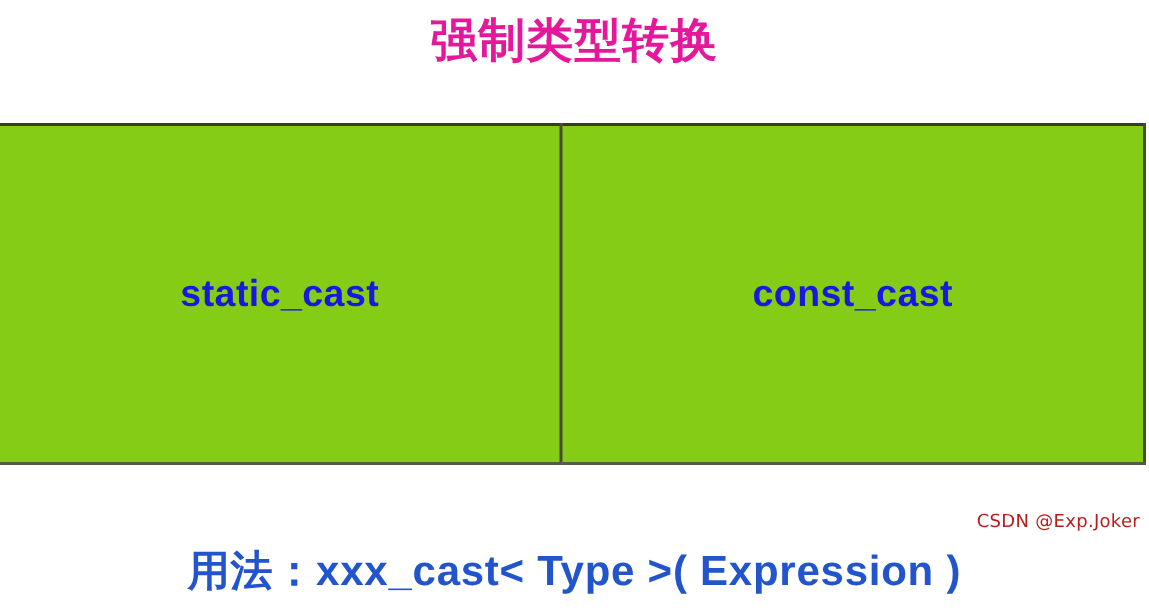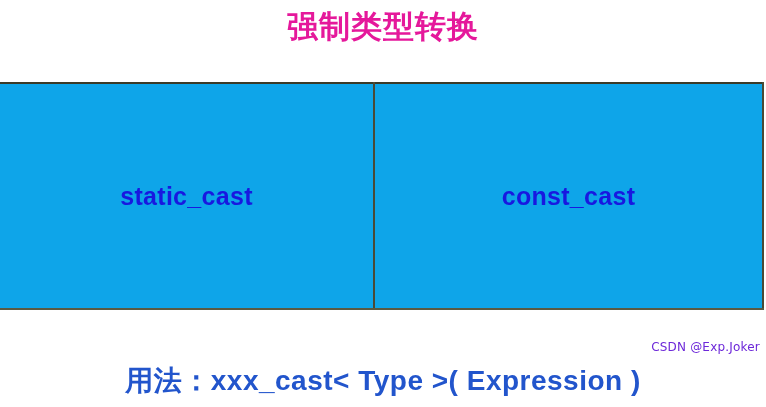--- a/index.html
+++ b/index.html
@@ -42,21 +42,21 @@
     position: absolute;
     left: 0px;
     top: 82px;
     width: 760px;
     height: 228px;
     border-collapse: collapse;
     table-layout: fixed;
     background: #fcefca;
   }
   .cast-table td {
-    background: #0ea5e9;
+    background: #84cc16;
     border-top: 2px solid #3a3a28;
     border-bottom: 2px solid #5a5a42;
     border-right: 2px solid #4a4a36;
     border-left: none;
     height: 114px;
     padding: 0;
     text-align: center;
     vertical-align: middle;
     color: #1818e0;
     font-size: 25px;
@@ -85,21 +85,21 @@
     white-space: nowrap;
     letter-spacing: 0.5px;
   }
 
   
   .watermark {
     position: absolute;
     right: 6px;
     bottom: 8px;
     font-size: 12px;
-    color: #6d28d9;
+    color: #b91c1c;
     font-family: "DejaVu Sans", "Liberation Sans", sans-serif;
     letter-spacing: 0.2px;
     white-space: nowrap;
   }
 </style>
 </head>
 <body>
 
 <div class="slide">
 

